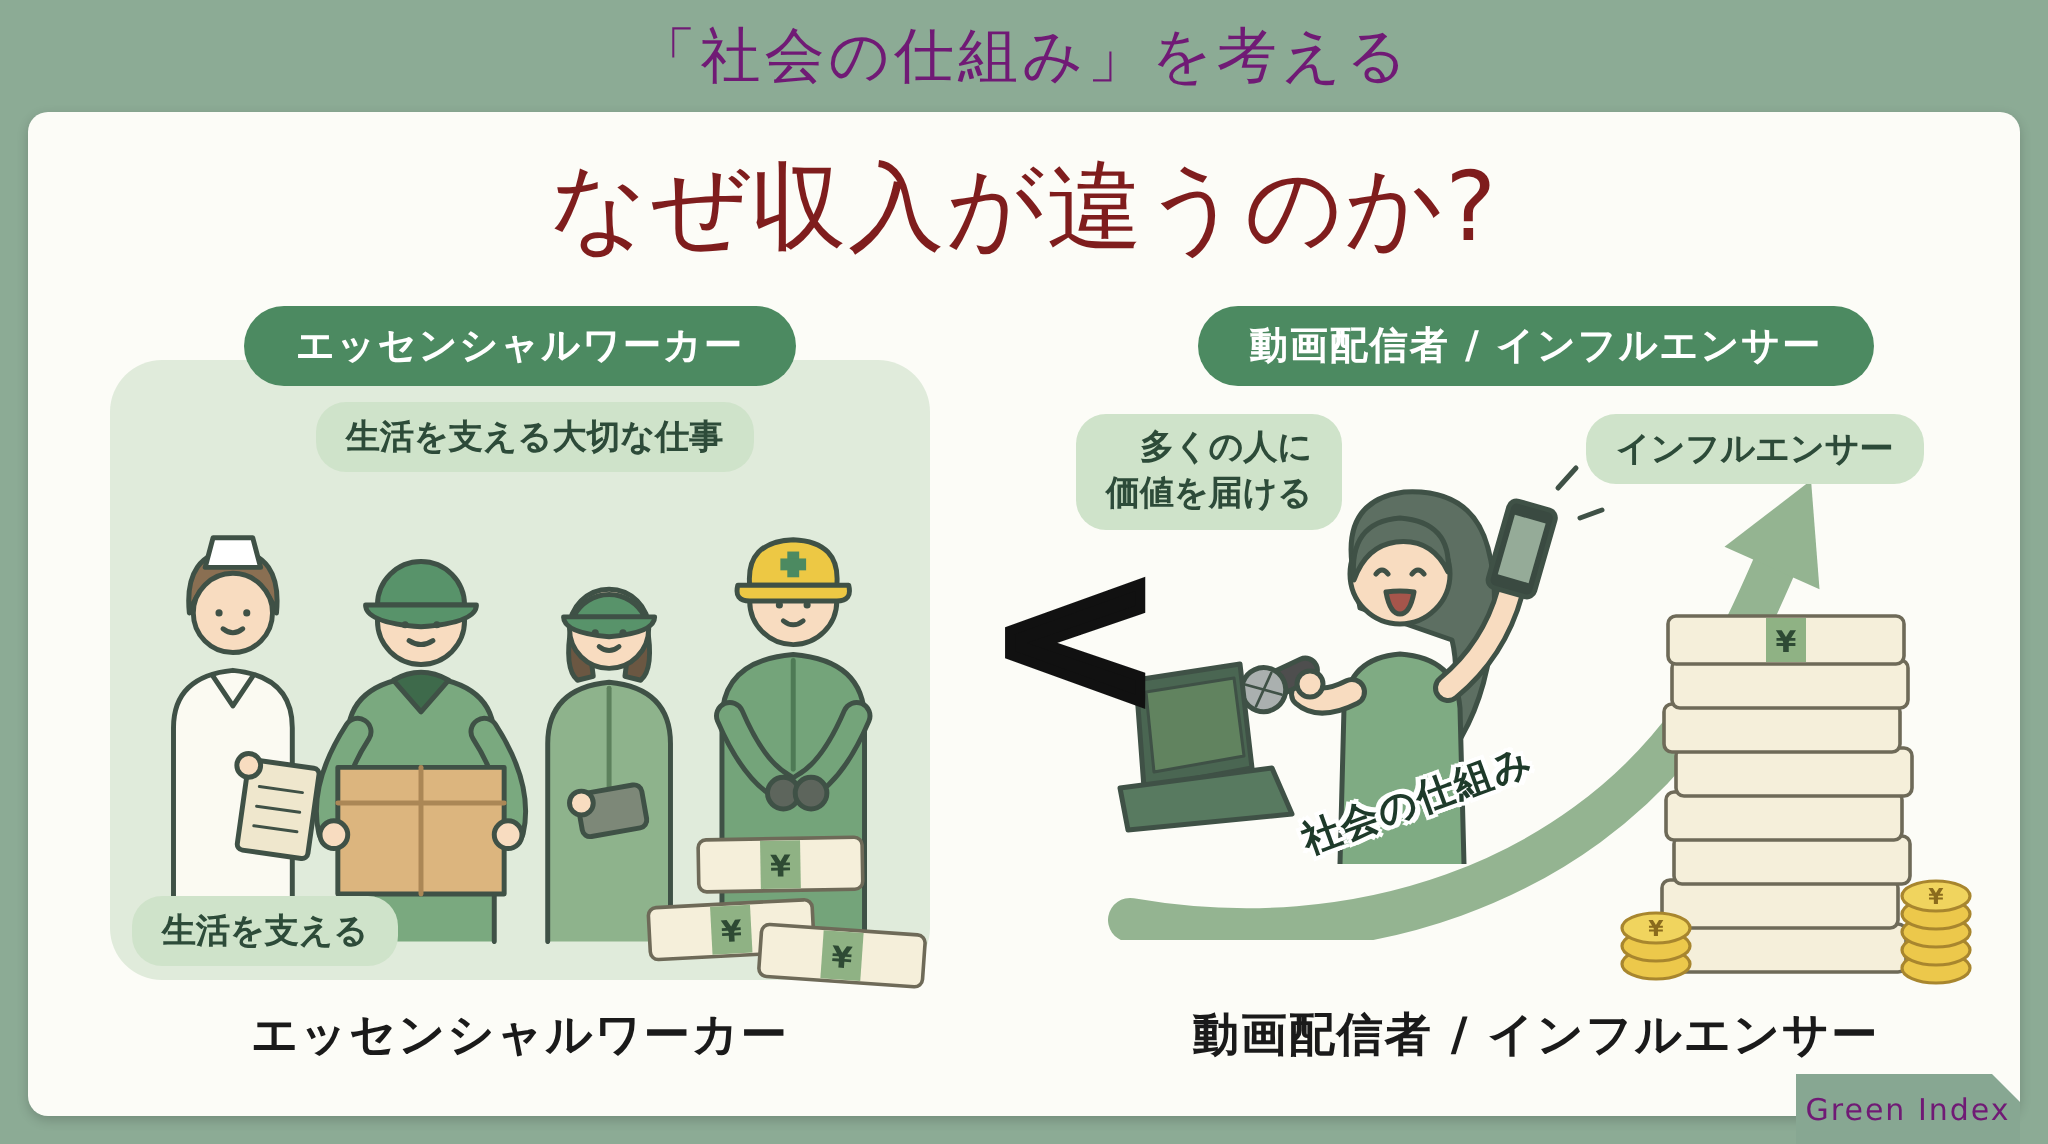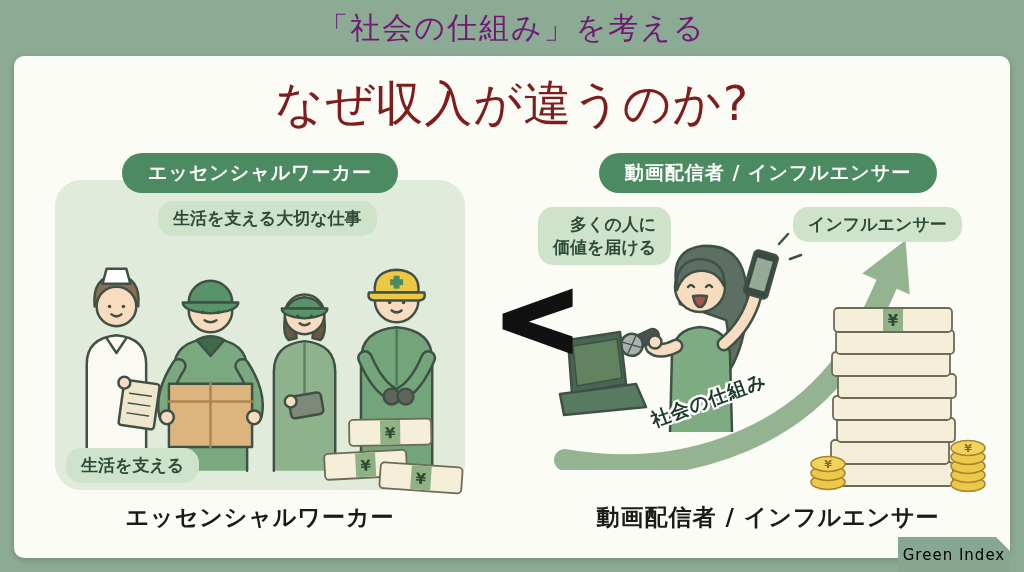--- a/index.html
+++ b/index.html
@@ -49,21 +49,21 @@
   .lt-symbol{position:absolute;left:494px;top:266px;z-index:3;
     font-size:104px;line-height:1;font-weight:bold;color:#111;
     -webkit-text-stroke:5px #111;}
 
   .caption{position:absolute;top:502px;text-align:center;
     font-size:23px;font-weight:bold;color:#1a1a1a;z-index:2;letter-spacing:1px;}
   .caption-left{left:55px;width:410px;}
   .caption-right{left:556px;width:424px;}
 
   .brand-badge{position:absolute;left:898px;top:537px;width:112px;height:35px;
-    background:#87a792;color:#000000;display:flex;align-items:center;justify-content:center;
+    background:#87a792;color:#701a75;display:flex;align-items:center;justify-content:center;
     font-size:15px;letter-spacing:1px;z-index:6;}
   .badge-notch{position:absolute;top:0;right:0;width:0;height:0;
     border-left:14px solid transparent;border-top:14px solid #fcfcf7;}
 
   svg text{font-family:"DejaVu Sans","Liberation Sans",sans-serif;}
 </style>
 </head>
 <body>
 
 <div class="header-bar">

